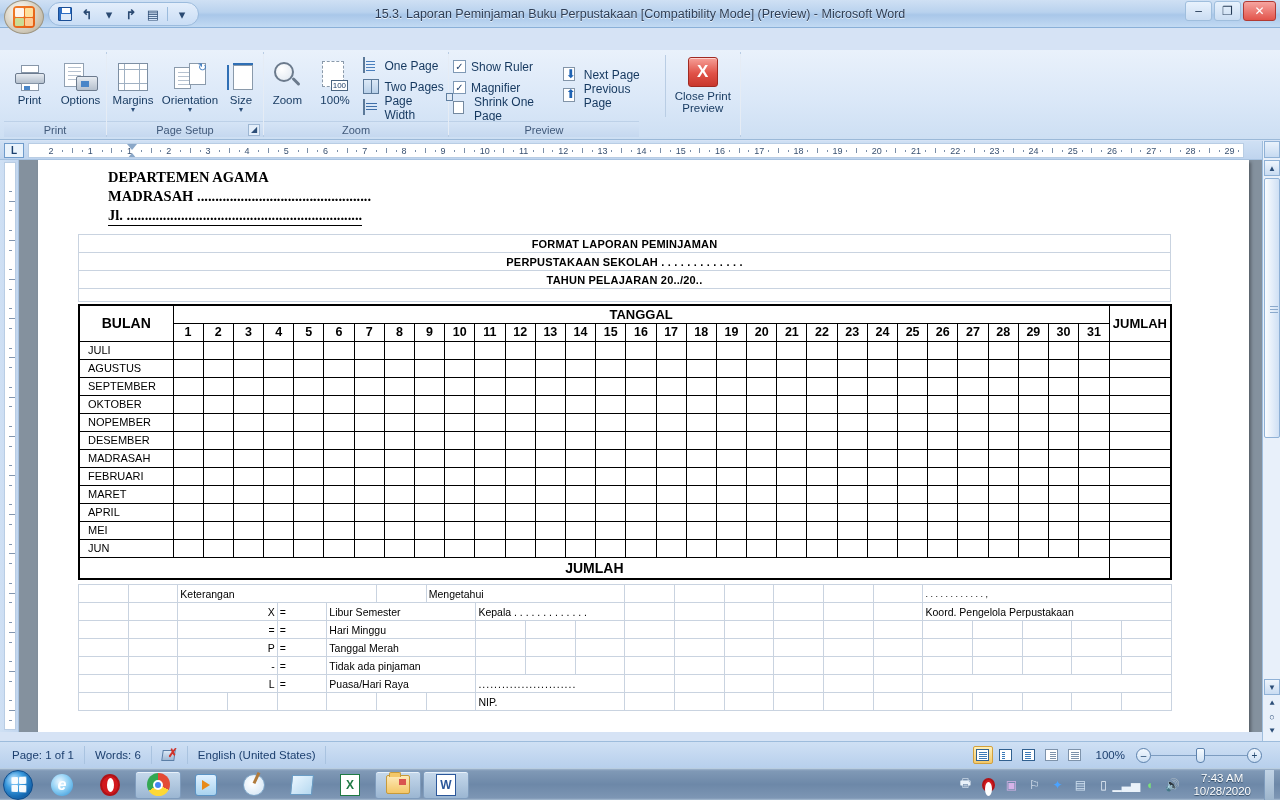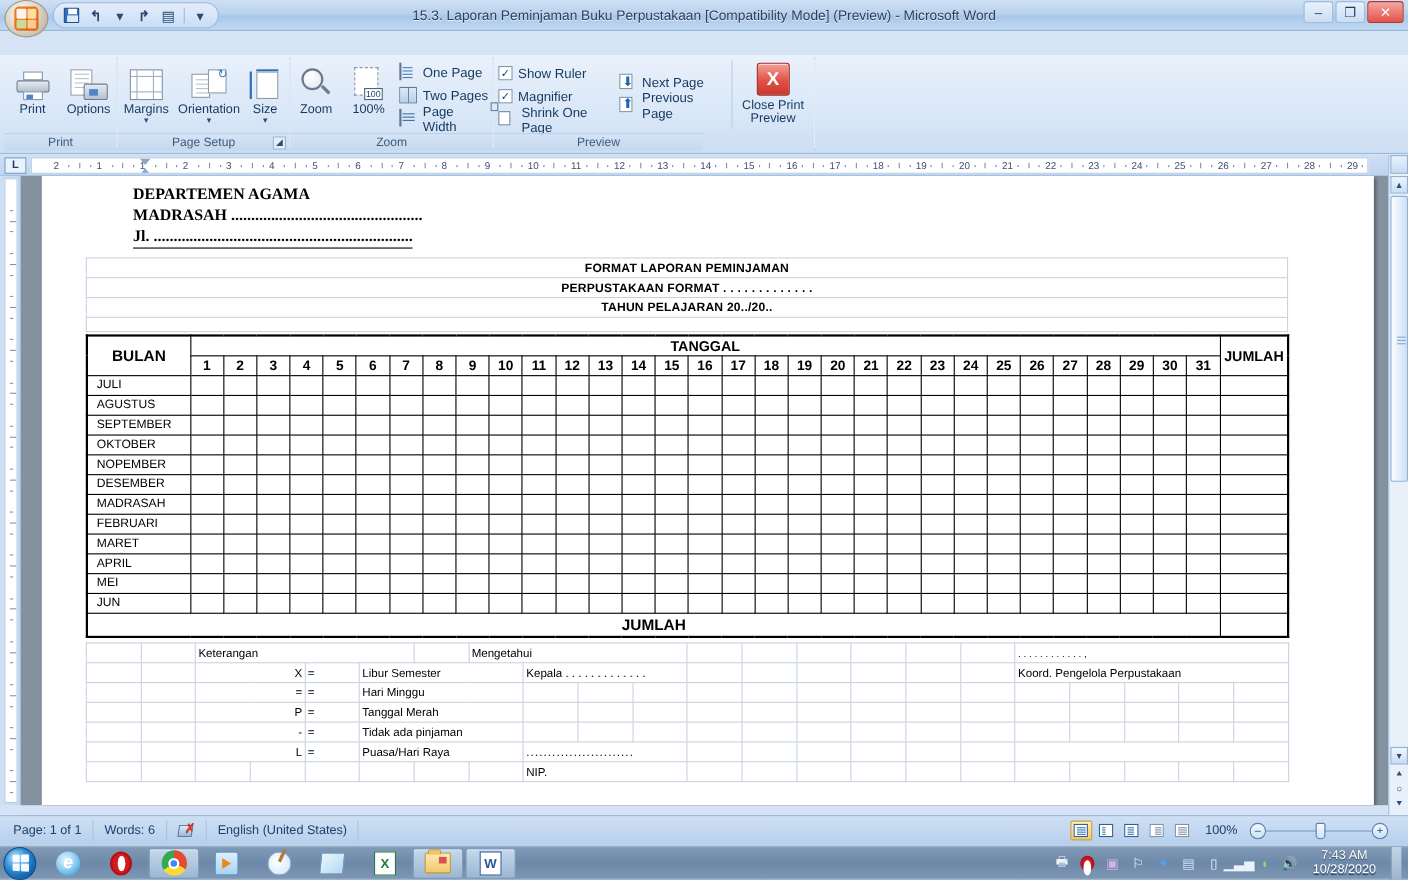--- a/index.html
+++ b/index.html
@@ -708,33 +708,33 @@
         <span class="vd" style="top: 537.4px; width: 3px;"></span>
         <span class="vd" style="top: 547.2px; width: 6px;"></span>
         <span class="vd" style="top: 557px; width: 3px;"></span>
       </div>
   </div>
 
   <div class="canvas">
     <div class="page">
       <div class="pageinner">
 
-        <div class="hdr" style="margin-left:43px;">
+        <div class="hdr" style="margin-left:30px;">
           <div>DEPARTEMEN AGAMA</div>
           <div>MADRASAH ................................................</div>
           <div class="l3">Jl. .................................................................</div>
         </div>
 
         <table class="doc" style="width:1093px;margin-top:8px;">
           <tbody>
               <tr>
                 <td class="gridline titlecell">FORMAT LAPORAN PEMINJAMAN</td>
               </tr>
           <tr>
-                <td class="gridline titlecell">PERPUSTAKAAN FORMAT . . . . . . . . . . . . .</td>
+                <td class="gridline titlecell">PERPUSTAKAAN SEKOLAH . . . . . . . . . . . . .</td>
               </tr>
           <tr>
                 <td class="gridline titlecell">TAHUN PELAJARAN 20../20..</td>
               </tr>
           <tr>
                 <td class="gridline" style="height:12px">&nbsp;</td>
               </tr>
         </tbody>
           </table>
 

